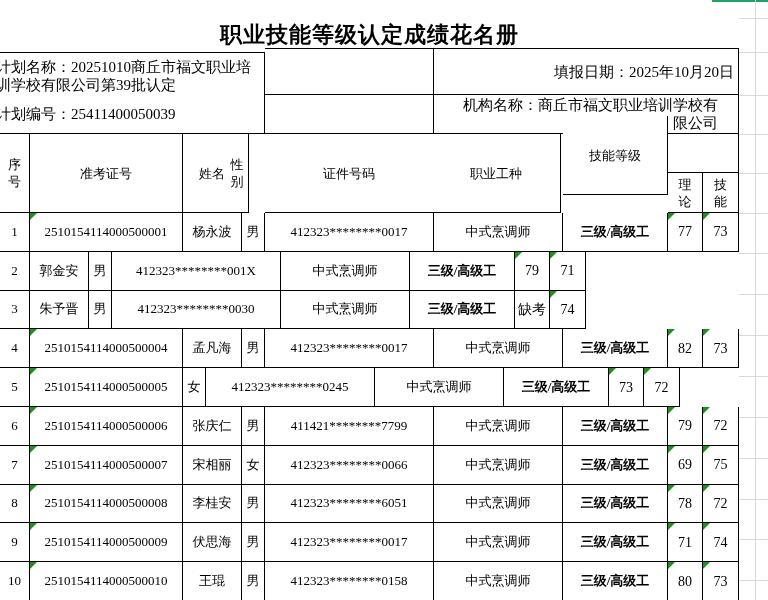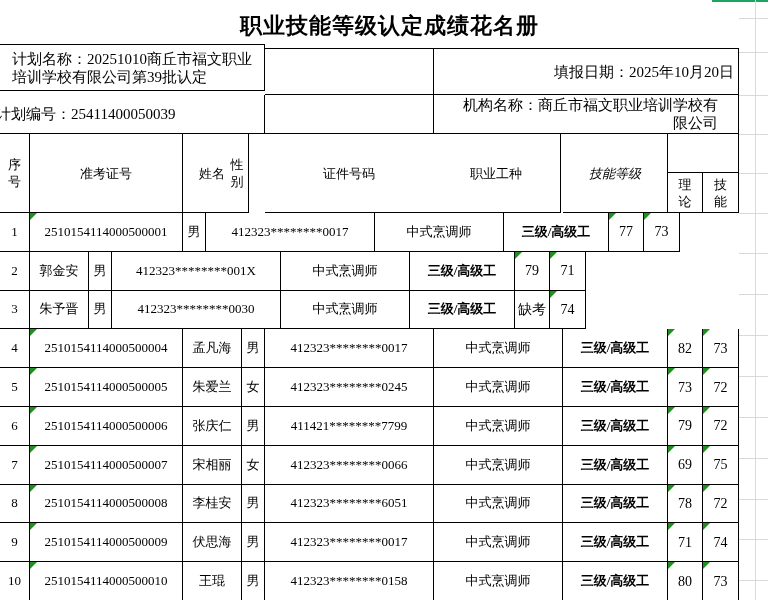--- a/index.html
+++ b/index.html
@@ -2,54 +2,54 @@
 <html style="--flag: #1f8f1f; --accent: #21a366; --grid: #d9d9d9;"><head>
 <meta charset="utf-8">
 <style>
   html,body{margin:0;padding:0;background:#fff;}
   #screen{
     position:relative;width:768px;height:600px;overflow:hidden;background:#ffffff;
     font-family:"Liberation Serif","DejaVu Serif",serif;color:#000;
   }
   
   .title{
-    position:absolute;left:0;top:8px;width:739px;height:36px;line-height:36px;
-    text-align:center;font-size:22px;font-weight:600;letter-spacing:1px;margin-left:20px;
+    position:absolute;left:0;top:17px;width:739px;height:36px;line-height:36px;
+    text-align:center;font-size:22px;font-weight:600;letter-spacing:1px;
   }
   
   .accent{position:absolute;left:712px;top:0;width:56px;height:2px;background:var(--accent,#21a366);}
   
   #right-strip{position:absolute;left:739px;top:0;width:29px;height:600px;}
   .glh{position:absolute;left:0;width:29px;height:1px;background:var(--grid,#d9d9d9);}
   .glv{position:absolute;top:0;width:1px;height:600px;background:var(--grid,#d9d9d9);}
   
   .acell{
     position:absolute;box-sizing:border-box;background:#fff;
     border-right:1px solid #000;border-bottom:1px solid #000;
     display:flex;align-items:center;overflow:hidden;
   }
   .btop{border-top:1px solid #000;}
   .meta{font-size:15px;line-height:18px;}
-  .m-plan-name{left:0;top:44px;width:265px;height:47px;padding:0 12px 0 16px;}
+  .m-plan-name{left:0;top:52px;width:265px;height:47px;padding:0 12px 0 0;}
   .m-plan-name span{margin-left:-4px;}
   .m-empty-a{left:265px;top:48px;width:169px;height:47px;}
   .m-report-date{left:434px;top:48px;width:305px;height:47px;justify-content:flex-end;padding-right:4px;}
   .m-plan-code{left:0;top:95px;width:265px;height:39px;padding:0 0 0 0;align-items:center;}
   .m-plan-code span{margin-left:-4px;}
   .m-empty-b{left:265px;top:95px;width:169px;height:39px;}
   .m-org-name{left:434px;top:95px;width:305px;height:39px;justify-content:flex-end;text-align:right;padding:0 20px 0 21px;}
   
   .chead{justify-content:center;text-align:center;font-size:13px;line-height:17px;}
   .h-seq{left:0;top:134px;width:30px;height:79px;padding:0 7px;word-break:break-all;}
   .h-ticket{left:30px;top:134px;width:153px;height:79px;}
   .h-name{left:183px;top:134px;width:59px;height:79px;}
   .h-gender{left:226px;top:134px;width:23px;height:79px;padding:0 4px;word-break:break-all;}
   .h-id{left:265px;top:134px;width:169px;height:79px;}
   .h-occ{left:432px;top:134px;width:129px;height:79px;}
-  .h-level{left:563px;top:134px;width:105px;height:79px;font-style:italic;}
+  .h-level{left:563px;top:116px;width:105px;height:79px;}
   .h-score-empty{left:668px;top:134px;width:71px;height:39px;}
   .h-theory{left:668px;top:173px;width:35px;height:40px;padding:0 8px;word-break:break-all;}
   .h-skill{left:703px;top:173px;width:36px;height:40px;padding:0 8px;word-break:break-all;}
   
   #rows{position:absolute;left:0;top:213px;width:739px;}
   .row{display:flex;height:38.8px;}
   .c{
     box-sizing:border-box;position:relative;overflow:hidden;background:#fff;
     border-right:1px solid #000;border-bottom:1px solid #000;
     display:flex;align-items:center;justify-content:center;text-align:center;
@@ -121,20 +121,21 @@
   <div class="acell chead h-occ">职业工种</div>
   <div class="acell chead h-level">技能等级</div>
   <div class="acell chead h-score-empty"></div>
   <div class="acell chead h-theory">理论</div>
   <div class="acell chead h-skill">技能</div>
 
   <div id="rows">
       <div class="row">
       <div class="c c-seq">1</div>
       <div class="c c-ticket flag">2510154114000500001<i></i></div>
+      <div class="c c-name">杨永波</div>
       <div class="c c-gender">男</div>
       <div class="c c-id">412323********0017</div>
       <div class="c c-occ">中式烹调师</div>
       <div class="c c-level">三级/高级工</div>
       <div class="c c-theory score flag">77<i></i></div>
       <div class="c c-skill score flag">73<i></i></div>
     </div>
       <div class="row">
       <div class="c c-seq">2</div>
       <div class="c c-name">郭金安</div>
@@ -162,21 +163,20 @@
       <div class="c c-gender">男</div>
       <div class="c c-id">412323********0017</div>
       <div class="c c-occ">中式烹调师</div>
       <div class="c c-level">三级/高级工</div>
       <div class="c c-theory score flag">82<i></i></div>
       <div class="c c-skill score flag">73<i></i></div>
     </div>
       <div class="row">
       <div class="c c-seq">5</div>
       <div class="c c-ticket flag">2510154114000500005<i></i></div>
-      <div class="c c-name">朱爱兰</div>
       <div class="c c-gender">女</div>
       <div class="c c-id">412323********0245</div>
       <div class="c c-occ">中式烹调师</div>
       <div class="c c-level">三级/高级工</div>
       <div class="c c-theory score flag">73<i></i></div>
       <div class="c c-skill score flag">72<i></i></div>
     </div>
       <div class="row">
       <div class="c c-seq">6</div>
       <div class="c c-ticket flag">2510154114000500006<i></i></div>

